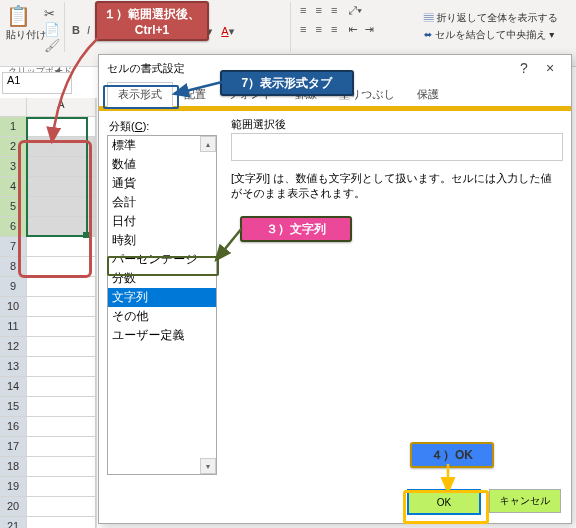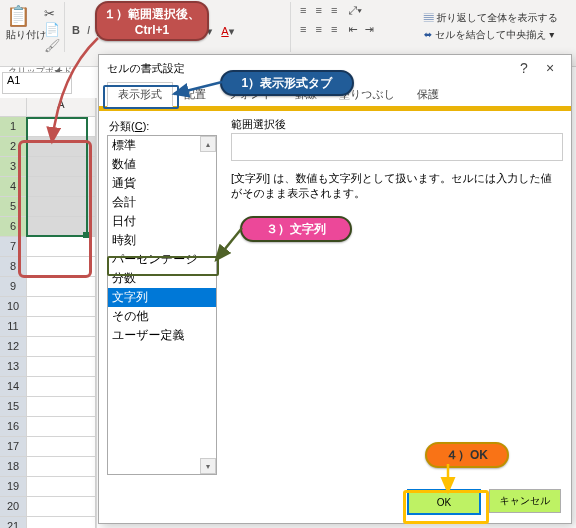--- a/index.html
+++ b/index.html
@@ -23,25 +23,25 @@
 .colhdr .col{flex:1;text-align:center;border-right:1px solid #d4d4d4;color:#333}
 .rows{}
 .rows .row{height:19px;display:flex;border-bottom:1px solid #d4d4d4}
 .rows .rh{width:26px;background:#d6dce4;text-align:center;border-right:1px solid #d4d4d4;color:#333;font-size:11px;line-height:19px}
 .rows .rh.sel{background:#c6e0b4}
 .rows .cell{flex:1;border-right:1px solid #d4d4d4}
 .rows .cell.sel{background:#d9d9d9}
 .rows .cell.first{background:#fff}
 .selbox{position:absolute;left:26px;top:0;width:58px;height:116px;border:2px solid #217346;pointer-events:none}
 .selbox:after{content:"";position:absolute;right:-3px;bottom:-3px;width:6px;height:6px;background:#217346}
-.callout{position:absolute;border-radius:13px;display:flex;align-items:center;justify-content:center;color:#fff;font-size:12px;text-align:center;font-weight:600;box-shadow:0 1px 2px rgba(0,0,0,.3)}
+.callout{position:absolute;border-radius:3px;display:flex;align-items:center;justify-content:center;color:#fff;font-size:12px;text-align:center;font-weight:600;box-shadow:0 1px 2px rgba(0,0,0,.3)}
 .c1{left:95px;top:1px;width:110px;height:36px;background:#c0504d;border:2px solid #8b3a38}
 .c2{left:220px;top:70px;width:130px;height:22px;background:#215c98;border:2px solid #16365a}
 .c3{left:240px;top:216px;width:108px;height:22px;background:#ec4899;border:2px solid #3a4a1e}
-.c4{left:425px;top:442px;width:80px;height:22px;background:#f97316;border:2px solid #bf9000;color:#333}
+.c4{left:410px;top:442px;width:80px;height:22px;background:#3b82f6;border:2px solid #bf9000;color:#333}
 .redframe{position:absolute;left:18px;top:140px;width:68px;height:132px;border:3px solid #c0504d;border-radius:6px;pointer-events:none}
 .dlg{position:absolute;left:98px;top:54px;right:4px;bottom:4px;background:#fff;border:1px solid #aaa;box-shadow:3px 3px 10px rgba(0,0,0,.2)}
 .dlg .titlebar{height:26px;display:flex;align-items:center;padding:0 8px;font-size:11px}
 .dlg .titlebar .spacer{flex:1}
 .dlg .titlebar .tbtn{width:26px;text-align:center;font-size:14px;color:#444}
 .dlg .tabs{display:flex;padding:0 8px;border-bottom:5px solid #eab308;gap:0}
 .dlg .tab{padding:4px 10px;color:#444;position:relative;top:1px;border:1px solid transparent}
 .dlg .tab.active{border:1px solid #ccc;border-bottom:1px solid #fff;background:#fff}
 .bluebox{position:absolute;left:103px;top:85px;width:72px;height:20px;border:2px solid #215c98;border-radius:2px;pointer-events:none}
 .dlg .body{position:absolute;top:58px;left:8px;right:8px;bottom:40px}
@@ -253,21 +253,21 @@
   </div>
 </div>
 
 <div class="bluebox"></div>
 <div class="greenbox"></div>
 <div class="okframe"></div>
 
 <div class="callout c1">
     <div><span>１）範囲選択後、</span><br><span>Ctrl+1</span></div>
   </div>
-<div class="callout c2">1）表示形式タブ</div>
+<div class="callout c2">7）表示形式タブ</div>
 <div class="callout c3">３）文字列</div>
 <div class="callout c4">４）OK</div>
 
 <svg class="arrow" style="left:40px;top:34px" width="70" height="120">
   <defs>
       <marker id="ah1" markerWidth="8" markerHeight="8" refX="6" refY="3" orient="auto">
         <path d="M0,0 L7,3 L0,6 Z" fill="#c0504d"></path>
       </marker>
     </defs>
   <path d="M58,4 Q20,40 12,108" stroke="#c0504d" stroke-width="2.5" fill="none" marker-end="url(#ah1)"></path>

